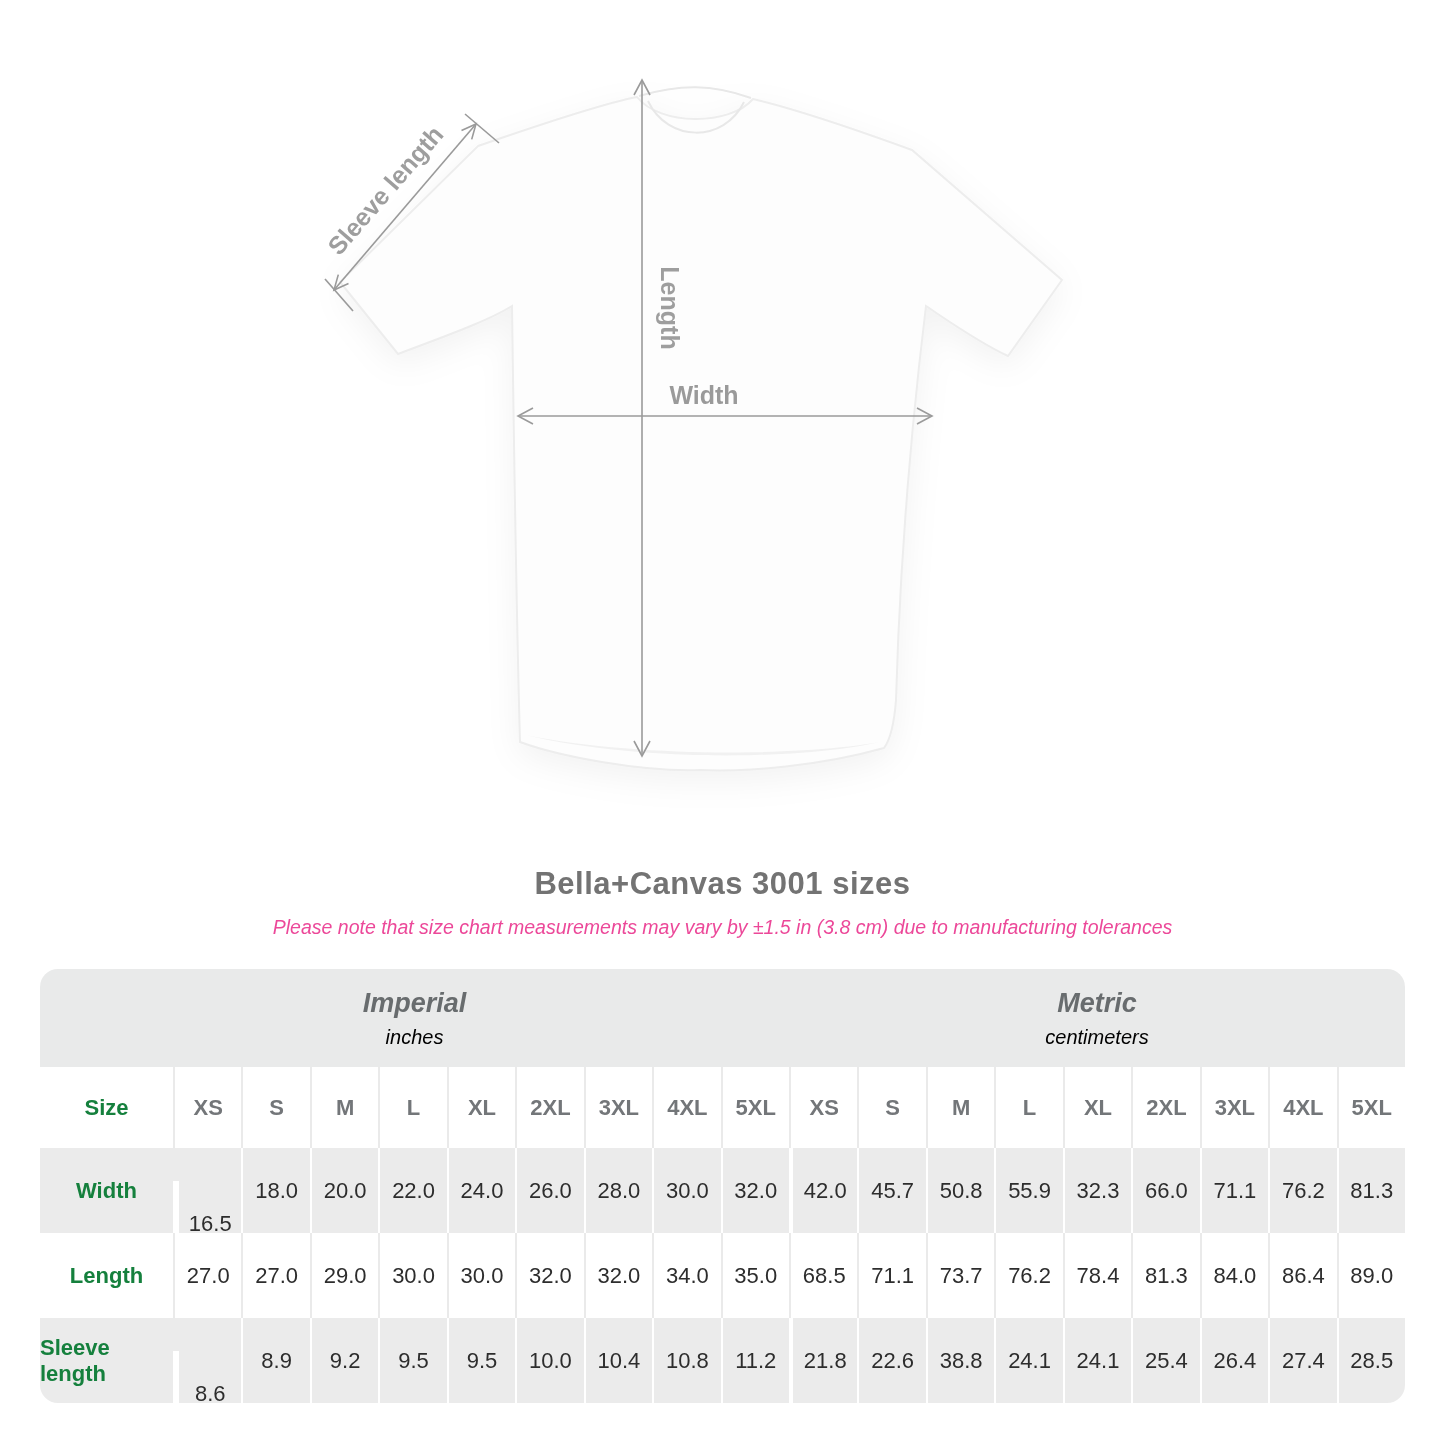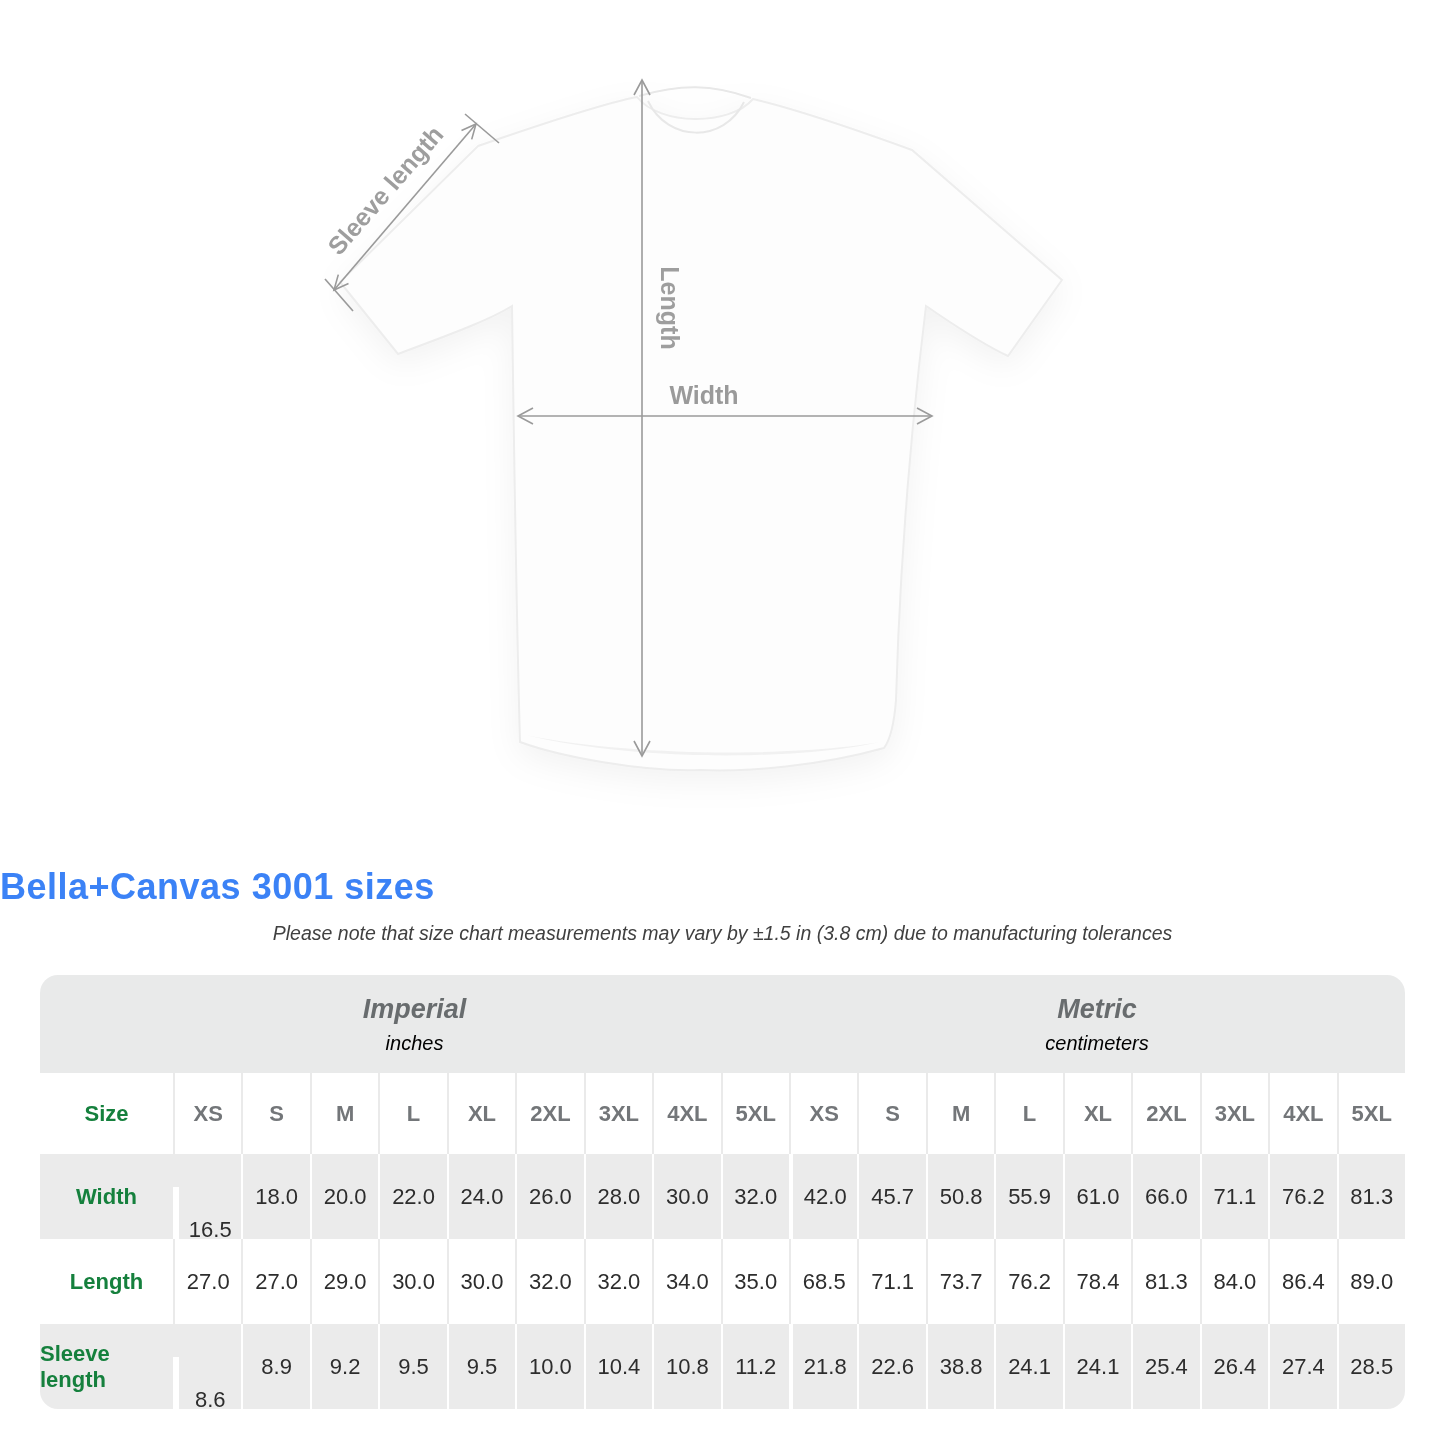--- a/index.html
+++ b/index.html
@@ -5,32 +5,32 @@
   * { margin: 0; padding: 0; box-sizing: border-box; }
   html, body { width: 1445px; height: 1445px; background: #ffffff; overflow: hidden; }
   body { font-family: "Liberation Sans", "DejaVu Sans", sans-serif; }
 
   .diagram { position: relative; width: 1445px; height: 820px; }
   .diagram svg { position: absolute; left: 0; top: 0; }
   .shirt-shape { filter: drop-shadow(0 10px 16px rgba(0,0,0,0.05)); }
 
   .page-title {
     margin-top: 46px;
-    text-align: left;
-    font-size: 36px;
+    text-align: center;
+    font-size: 31px;
     font-weight: bold;
-    color: #3b82f6;
+    color: #737373;
     letter-spacing: 0.5px;
   }
   .note {
     margin-top: 14px;
     text-align: center;
     font-style: italic;
     font-size: 19.5px;
-    color: #404040;
+    color: #ec4899;
   }
 
   .size-table {
     margin: 30px 40px 0 40px;
     border-radius: 18px;
     overflow: hidden;
   }
   .trow {
     display: grid;
     grid-template-columns: 133px repeat(18, 1fr);
@@ -166,21 +166,21 @@
         <div class="cell val">22.0</div>
         <div class="cell val">24.0</div>
         <div class="cell val">26.0</div>
         <div class="cell val">28.0</div>
         <div class="cell val">30.0</div>
         <div class="cell val">32.0</div>
         <div class="cell val fm2">42.0</div>
         <div class="cell val">45.7</div>
         <div class="cell val">50.8</div>
         <div class="cell val">55.9</div>
-        <div class="cell val">61.0</div>
+        <div class="cell val">32.3</div>
         <div class="cell val">66.0</div>
         <div class="cell val">71.1</div>
         <div class="cell val">76.2</div>
         <div class="cell val">81.3</div>
       </div>
     <div class="trow drow row-white" id="row-1">
         <div class="cell rl">Length</div>
         <div class="cell val fm">27.0</div>
         <div class="cell val">27.0</div>
         <div class="cell val">29.0</div>

